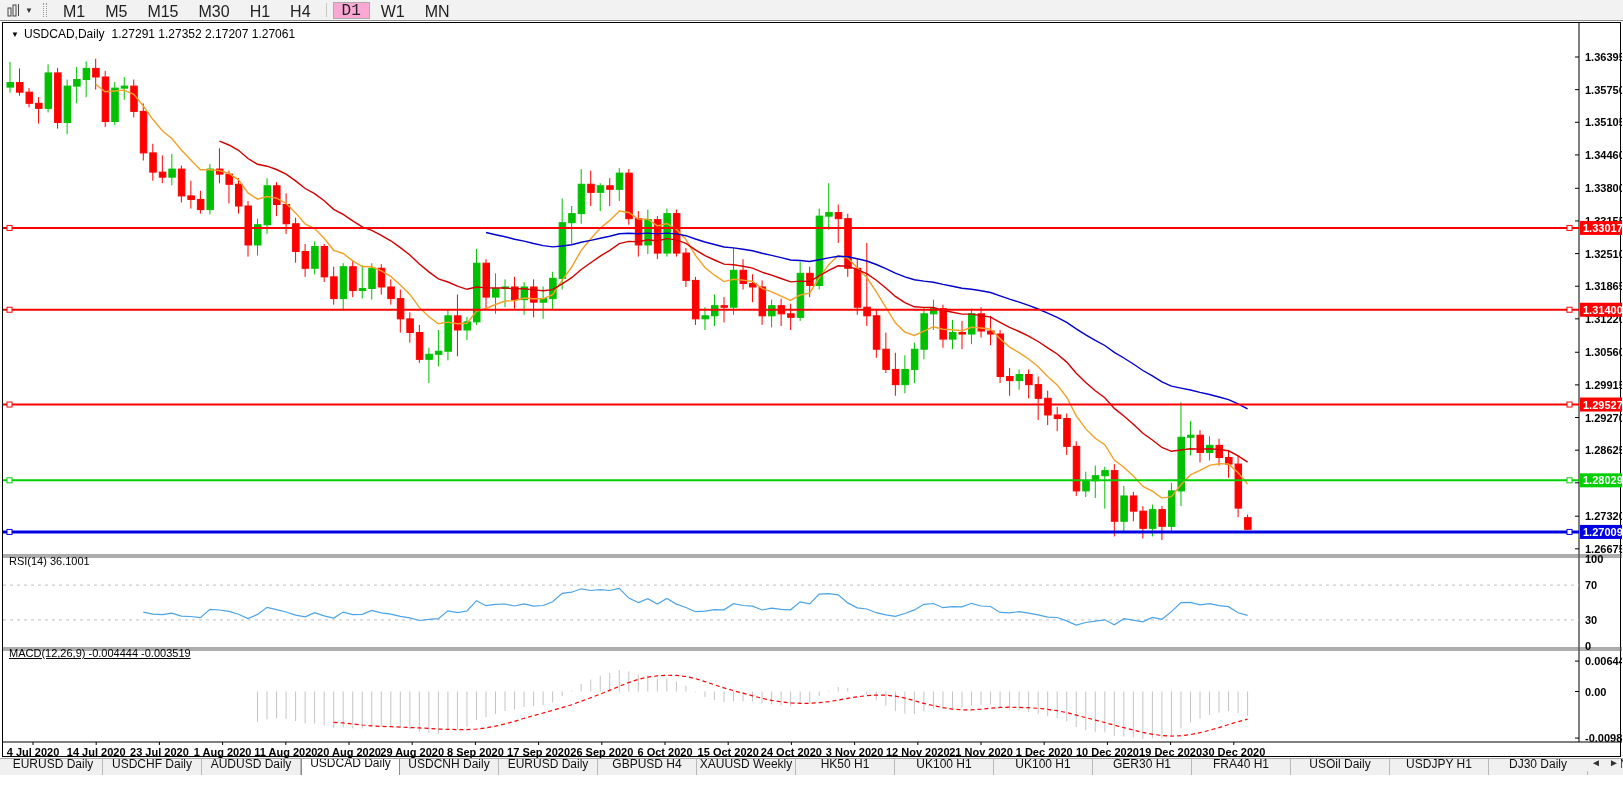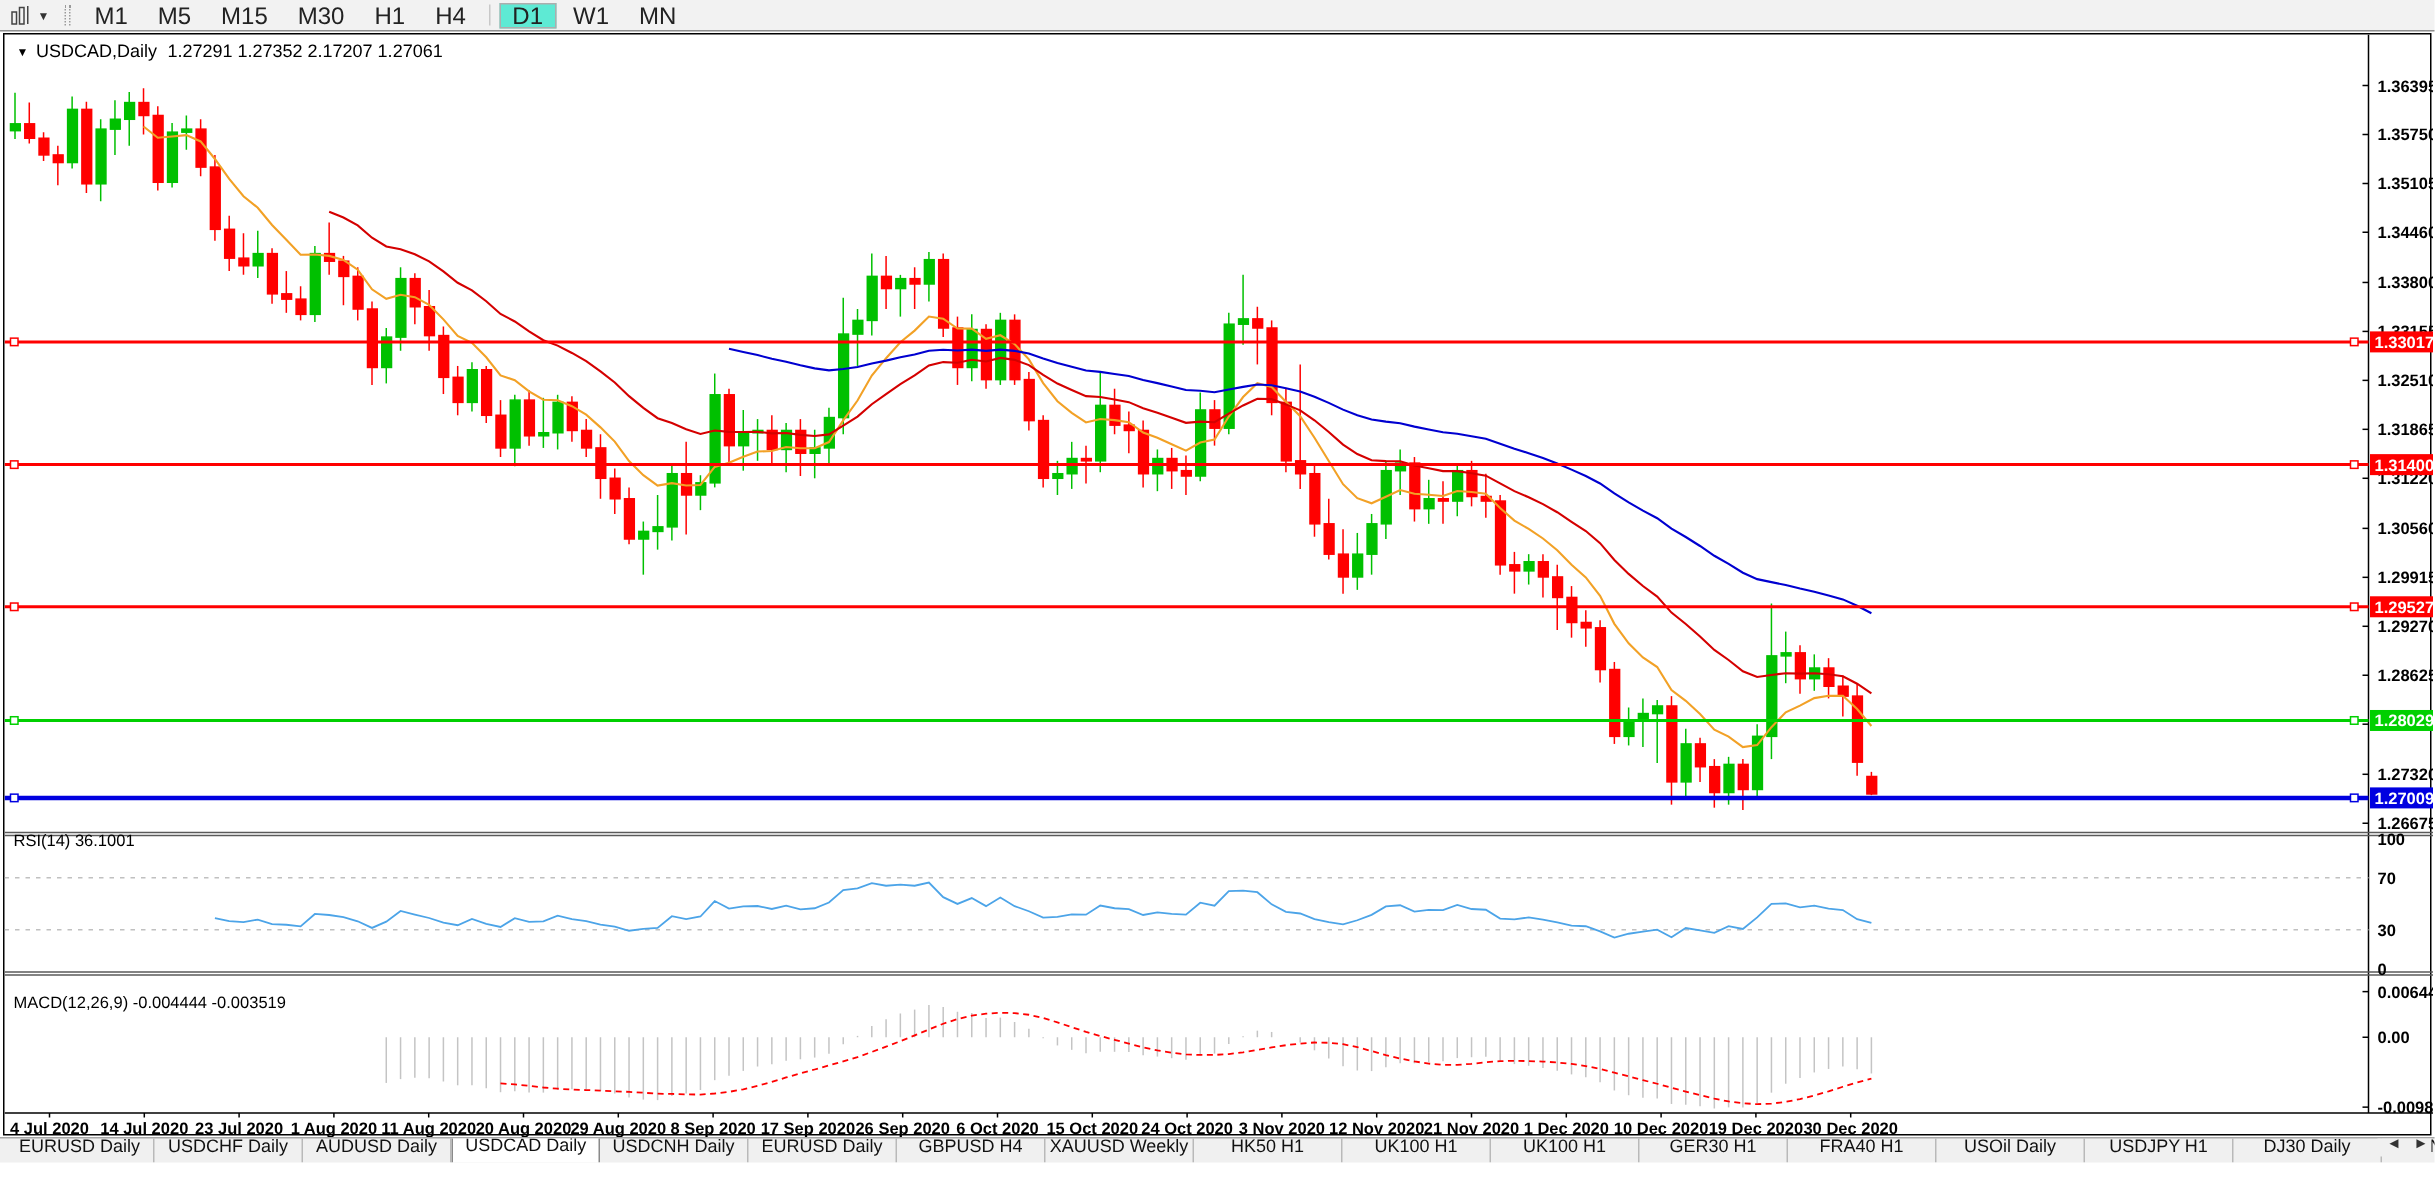--- a/index.html
+++ b/index.html
@@ -8,21 +8,21 @@
 
   
   #toolbar { position:absolute; left:0; top:0; width:1623px; height:21px;
              background:#f2f2f2; border-bottom:1px solid #8e8e8e; display:flex; align-items:center; }
   .tool-icon-group { display:flex; align-items:center; padding:0 4px 0 6px; height:18px; }
   .tool-icon-group svg { display:block; }
   .caret { font-size:8px; color:#333; margin-left:3px; }
   .grip { width:4px; height:14px; border-left:1px dotted #9a9a9a; border-right:1px dotted #9a9a9a; margin:0 6px; }
   .tf-btn { font-size:16px; color:#222; padding:2px 8px; height:17px; line-height:13px;
             border:1px solid transparent; margin:0 1px; cursor:default; }
-  .tf-btn.active { background:#5eead4; border:1px solid #adadad; }
+  .tf-btn.active { background:#f9a8d4; border:1px solid #adadad;font-family:Liberation Mono, monospace; }
   .tf-sep { width:1px; height:14px; background:#c8c8c8; margin:0 5px; }
 
   
   #chart-window { position:absolute; left:2px; top:22px; width:1619px; height:735px;
                   background:#fff; border:1px solid #000; }
   #chart-svg { position:absolute; left:0; top:0; }
   #chart-title { position:absolute; left:8px; top:4px; font-size:12px; color:#000; display:flex; align-items:center; }
   #chart-title .tri { font-size:8px; margin-right:5px; color:#000; }
   #chart-title span.q { margin-left:7px; }
   .pane-label { position:absolute; left:6px; font-size:11px; color:#000; }
@@ -554,21 +554,21 @@
       <text x="1167.6000000000001" y="733" font-size="11" fill="#000" text-anchor="middle" font-weight="bold">19 Dec 2020</text>
       <line x1="1230.8" y1="719" x2="1230.8" y2="722" stroke="#000"></line>
       <text x="1230.8" y="733" font-size="11" fill="#000" text-anchor="middle" font-weight="bold">30 Dec 2020</text>
     </svg>
   <div id="chart-title">
     <span class="tri">▼</span>
     <span>USDCAD,Daily</span>
     <span class="q">1.27291 1.27352 2.17207 1.27061</span>
   </div>
   <div class="pane-label" style="top:532px;">RSI(14) 36.1001</div>
-  <div class="pane-label" style="top:640px;">MACD(12,26,9) -0.004444 -0.003519</div>
+  <div class="pane-label" style="top:624px;text-decoration:underline;">MACD(12,26,9) -0.004444 -0.003519</div>
 </div>
 
 <div id="tabbar">
   <div id="tabs">
       <div class="tab">EURUSD Daily</div>
       <div class="tab">USDCHF Daily</div>
       <div class="tab">AUDUSD Daily</div>
       <div class="tab active">USDCAD Daily</div>
       <div class="tab">USDCNH Daily</div>
       <div class="tab">EURUSD Daily</div>

